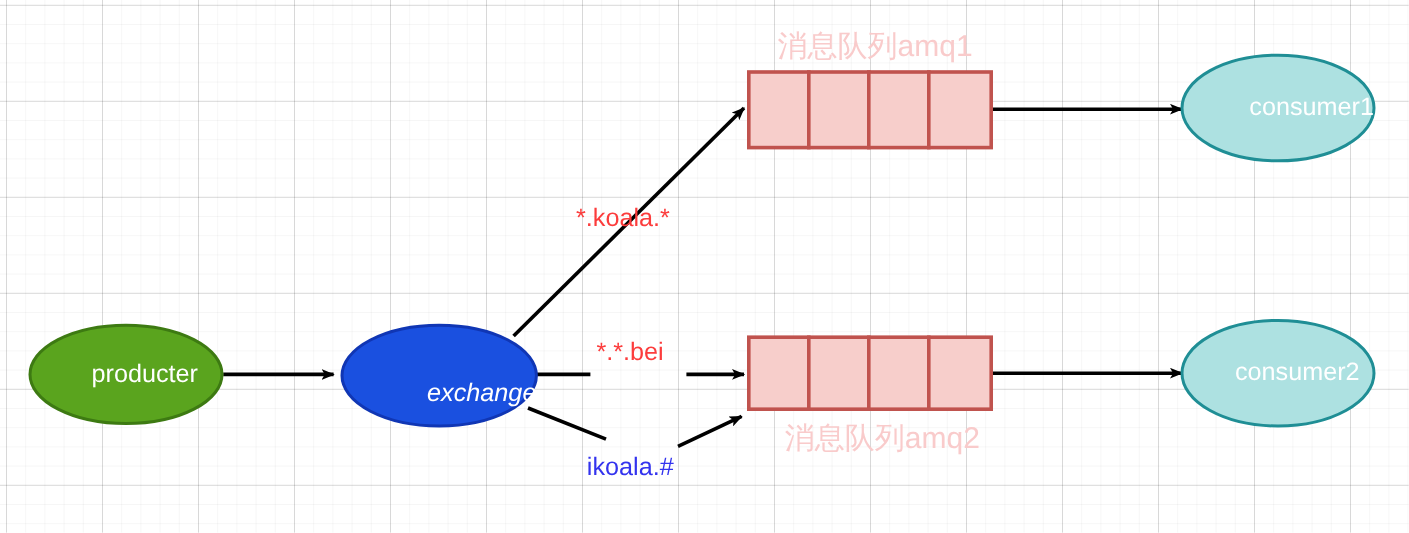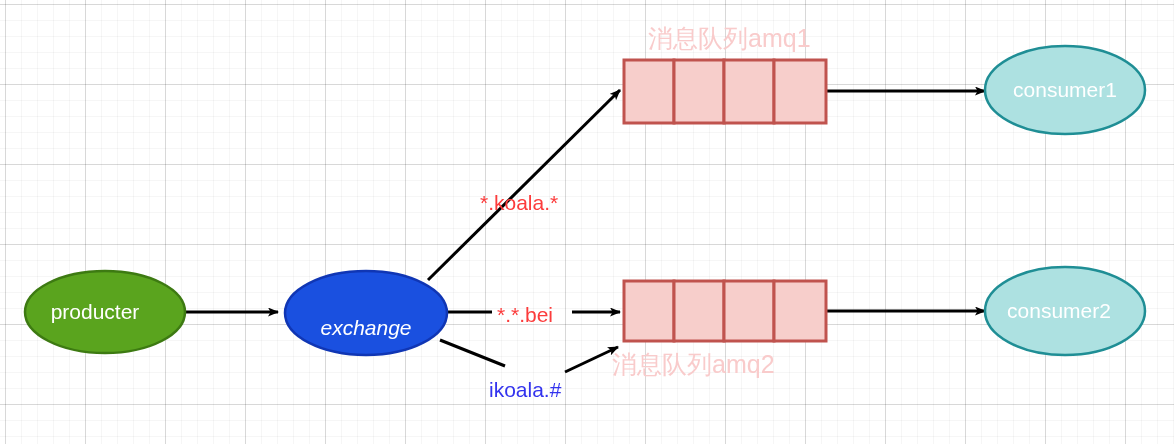--- a/index.html
+++ b/index.html
@@ -38,29 +38,29 @@
     height: 444px;
     overflow: visible;
   }
   .node-label {
     position: absolute;
     color: #ffffff;
     font-size: 21px;
     font-family: "Liberation Sans", "DejaVu Sans", sans-serif;
     white-space: nowrap;
     pointer-events: none;
-    text-align: center;
+    text-align: right;
   }
   .edge-label {
     position: absolute;
     font-size: 21px;
     font-family: "Liberation Sans", "DejaVu Sans", sans-serif;
     white-space: nowrap;
   }
-  .edge-label.red   { color: #fc3c3c; margin-top: 21px; }
+  .edge-label.red   { color: #fc3c3c; }
   .edge-label.blue  { color: #3333ee; }
   .queue-label {
     position: absolute;
     font-size: 25px;
     color: #f9cbcb;
     font-family: "Liberation Sans", "DejaVu Sans", sans-serif;
     white-space: nowrap;
   }
 </style>
 </head>
@@ -116,21 +116,21 @@
   <div class="node-label" style="left:25px; top:300px; width:140px;">producter</div>
 
   <div class="node-label" style="left:285px; top:316px; width:162px;font-style:italic;">exchange</div>
 
   <div class="node-label" style="left:985px; top:78px; width:160px;">consumer1</div>
 
   <div class="node-label" style="left:985px; top:299px; width:148px;">consumer2</div>
 
   <div class="queue-label" style="left:648px; top:22px;">消息队列amq1</div>
 
-  <div class="queue-label" style="left:612px; top:348px;text-align:center;">消息队列amq2</div>
+  <div class="queue-label" style="left:654px; top:348px;text-align:center;">消息队列amq2</div>
 
 
   <div class="edge-label red" style="left:480px; top:170px;">*.koala.*</div>
 
   <div class="edge-label red" style="left:497px; top:282px;">*.*.bei</div>
 
   <div class="edge-label blue" style="left:489px; top:378px;">ikoala.#</div>
 
 </div>
 

